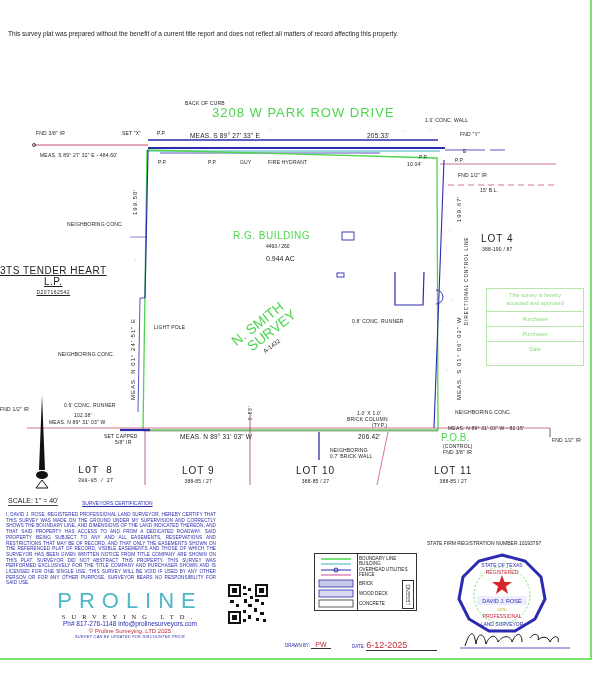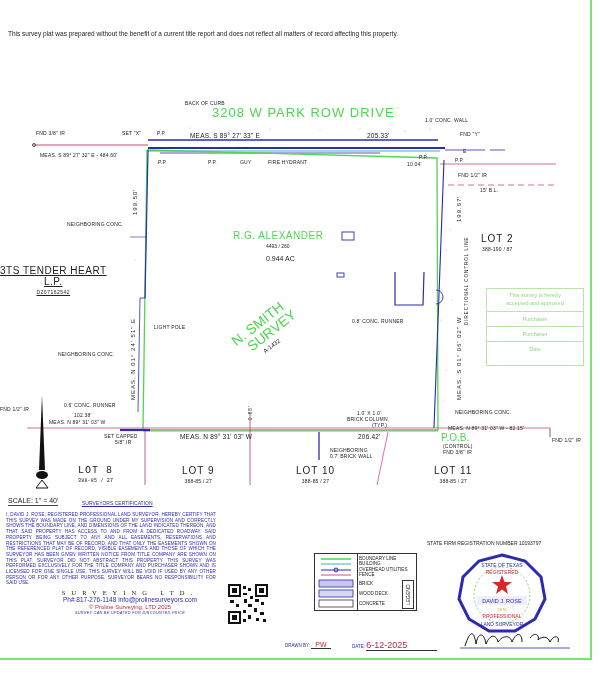--- a/index.html
+++ b/index.html
@@ -144,37 +144,37 @@
 <div class="abs bearing-v" style="left:132px;top:215px;">199.50'</div>
 <div class="abs lbl" style="left:154px;top:324px;">LIGHT POLE</div>
 <div class="abs lbl" style="left:58px;top:351px;">NEIGHBORING CONC.</div>
 
 <div class="abs neighbor-name">
   <div>3TS TENDER HEART</div>
   <div>L.P.</div>
   <div class="neighbor-id">D207162542</div>
 </div>
 
-<div class="abs owner">R.G. ALEXANDER</div>
+<div class="abs owner">R.G. BUILDING</div>
 <div class="abs vol" style="left:266px;top:243px;">4493 / 260</div>
 <div class="abs acres" style="left:266px;top:255px;">0.944 AC</div>
 <div class="abs survey-name" style="left:225px;top:340px;">
   <div>N. SMITH</div>
   <div style="padding-left:14px;">SURVEY</div>
 </div>
 <div class="abs abstract" style="left:262px;top:343px;">A-1432</div>
 <div class="abs lbl" style="left:352px;top:318px;">0.8' CONC. RUNNER</div>
 
 <div class="abs bearing-v" style="left:456px;top:222px;">199.67'</div>
 <div class="abs bearing-v" style="left:456px;top:400px;">MEAS.  S 01°  06'  02" W</div>
 <div class="abs bearing-v" style="left:464px;top:325px;font-size:4.5px;">DIRECTIONAL CONTROL LINE</div>
 <div class="abs lbl" style="left:455px;top:409px;">NEIGHBORING CONC.</div>
 
 <div class="abs lot" style="left:481px;top:233px;">
-  <span>LOT 2</span>
+  <span>LOT 4</span>
   <span class="lot-rec">388-190 / 87</span>
 </div>
 
 <div class="abs approval">
   <div style="padding-top:2px;line-height:8px;">This survey is hereby</div>
   <div style="line-height:8px;padding-bottom:4px;">accepted and approved</div>
   <div class="row">Purchaser</div>
   <div class="row">Purchaser</div>
   <div class="row">Date</div>
 </div>
@@ -214,20 +214,21 @@
 <div class="abs lot" style="left:434px;top:465px;">
   <span>LOT 11</span>
   <span class="lot-rec">388-85 / 27</span>
 </div>
 
 <div class="abs scale">SCALE: 1" = 40'</div>
 <div class="abs cert-title">SURVEYORS CERTIFICATION</div>
 <div class="abs cert-text">I, DAVID J. ROSE, REGISTERED PROFESSIONAL LAND SURVEYOR, HEREBY CERTIFY THAT THIS SURVEY WAS MADE ON THE GROUND UNDER MY SUPERVISION AND CORRECTLY SHOWS THE BOUNDARY LINE, AND DIMENSIONS OF THE LAND INDICATED THEREON, AND THAT SAID PROPERTY HAS ACCESS TO AND FROM A DEDICATED ROADWAY. SAID PROPERTY BEING SUBJECT TO ANY AND ALL EASEMENTS, RESERVATIONS AND RESTRICTIONS THAT MAY BE OF RECORD, AND THAT ONLY THE EASEMENTS SHOWN ON THE REFERENCED PLAT OF RECORD, VISIBLE EASEMENTS AND THOSE OF WHICH THE SURVEYOR HAS BEEN GIVEN WRITTEN NOTICE FROM TITLE COMPANY ARE SHOWN ON THIS PLAT. SURVEYOR DID NOT ABSTRACT THIS PROPERTY. THIS SURVEY WAS PERFORMED EXCLUSIVELY FOR THE TITLE COMPANY AND PURCHASER SHOWN AND IS LICENSED FOR ONE SINGLE USE. THIS SURVEY WILL BE VOID IF USED BY ANY OTHER PERSON OR FOR ANY OTHER PURPOSE. SURVEYOR BEARS NO RESPONSIBILITY FOR SAID USE.</div>
 
 <div class="abs brand">
+  <div class="brand-name">PROLINE</div>
   <div class="brand-sub">SURVEYING  LTD.</div>
   <div class="brand-contact">Ph# 817-276-1148   info@prolinesurveyors.com</div>
   <div class="brand-copy">© Proline Surveying, LTD 2025</div>
   <div class="brand-note">SURVEY CAN BE UPDATED FOR DISCOUNTED PRICE</div>
 </div>
 
 <svg class="abs qr" viewBox="0 0 40 40">
   <rect x="0" y="0" width="40" height="40" fill="#fff"></rect>
   <rect x="1" y="1" width="11" height="11" fill="none" stroke="#111" stroke-width="2"></rect>
   <rect x="4" y="4" width="5" height="5" fill="#111"></rect>

